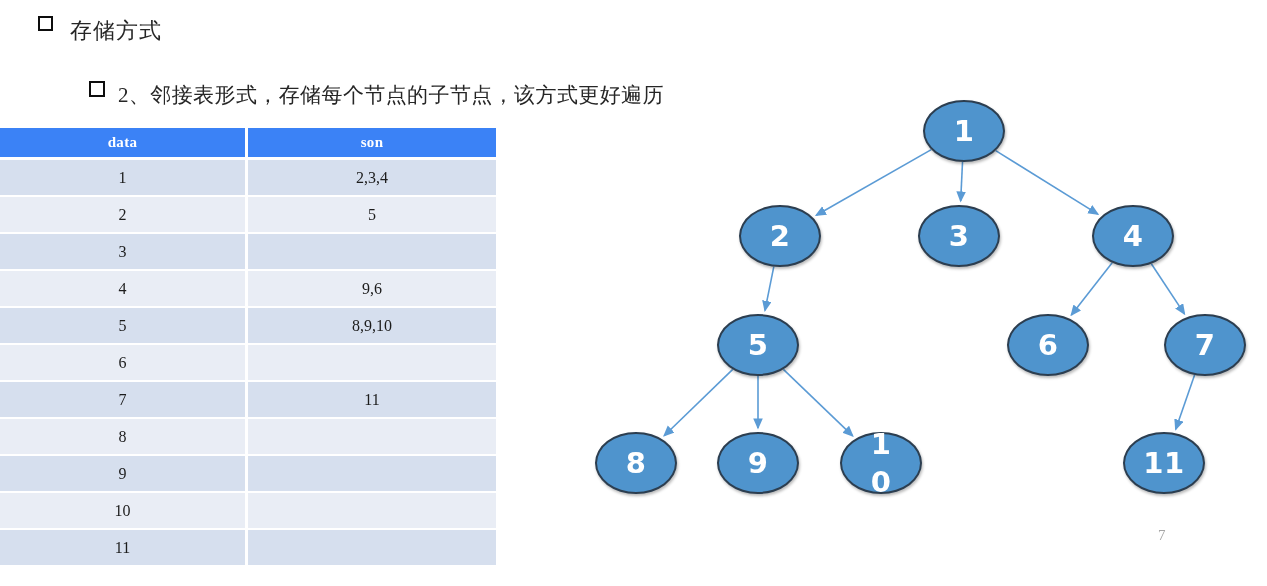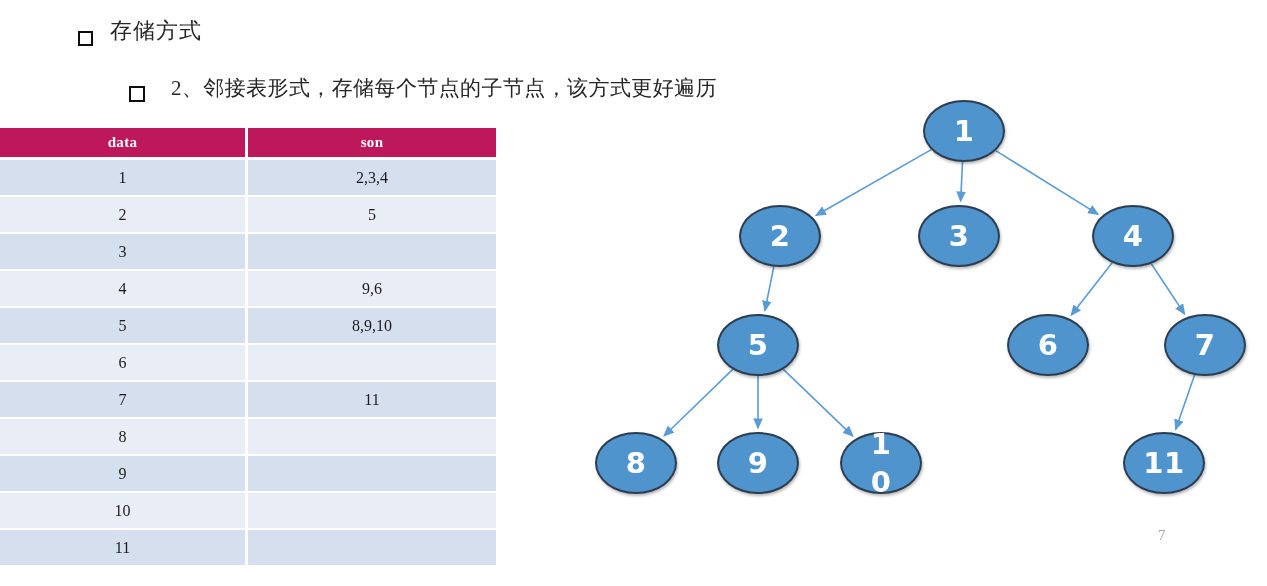--- a/index.html
+++ b/index.html
@@ -13,23 +13,22 @@
     position: relative;
     overflow: hidden;
     font-family: "Liberation Serif", "DejaVu Serif", serif;
     color: #1a1a1a;
   }
 
   
   .bullet-line {
     position: absolute;
     display: flex;
-    align-items: flex-end;
+    align-items: flex-start;
     white-space: nowrap;
-    margin-left: 40px;
   }
   .bullet-marker {
     display: inline-block;
     border: 2.5px solid #0d0d0d;
     background: transparent;
     flex: 0 0 auto;
   }
   .bullet-text {
     font-family: "Liberation Serif", "DejaVu Serif", serif;
     color: #262626;
@@ -44,22 +43,21 @@
     height: 11px;
   }
   #bullet-level1 .bullet-text {
     font-size: 22px;
     margin-left: 17px;
     letter-spacing: 1px;
   }
 
   #bullet-level2 {
     left: 89px;
-    top: 74px;
-    gap: 13px;
+    top: 81px;
   }
   #bullet-level2 .bullet-marker {
     width: 12px;
     height: 12px;
   }
   #bullet-level2 .bullet-text {
     font-size: 21px;
     margin-left: 13px;
     letter-spacing: 0.4px;
   }
@@ -81,21 +79,21 @@
     text-align: center;
     vertical-align: middle;
     border-right: 3px solid #ffffff;
     border-bottom: 2px solid #ffffff;
   }
   #adjacency-table th:last-child,
   #adjacency-table td:last-child {
     border-right: none;
   }
   #adjacency-table thead th {
-    background: #be185d;
+    background: #3b82f6;
     color: #ffffff;
     font-weight: bold;
     font-size: 15px;
     height: 29px;
     border-bottom: 3px solid #ffffff;
     letter-spacing: 0.3px;
   }
   #adjacency-table tbody td {
     height: 35px;
     font-size: 16px;

